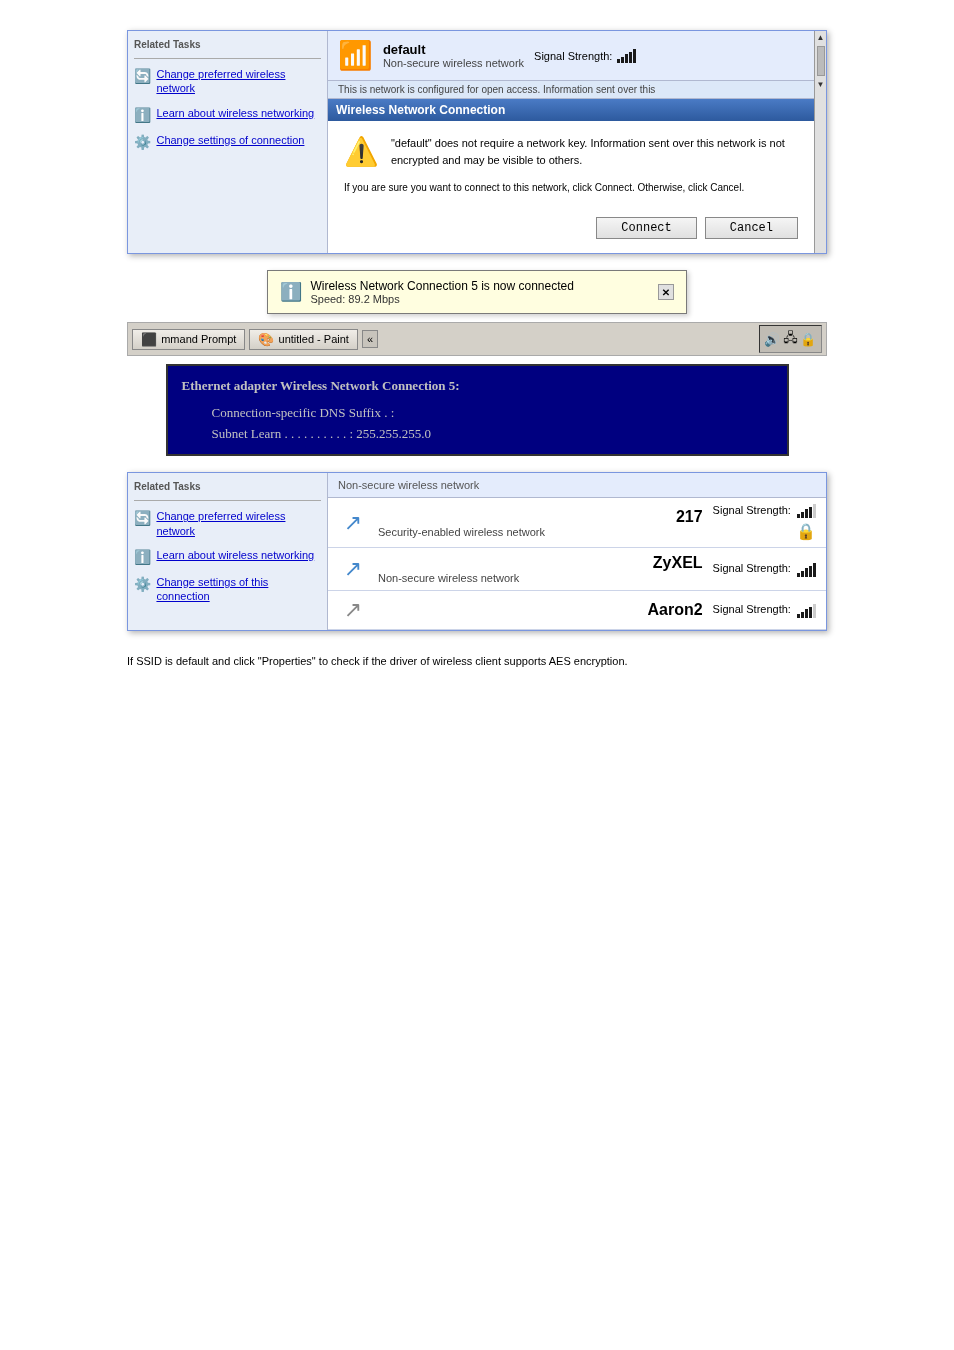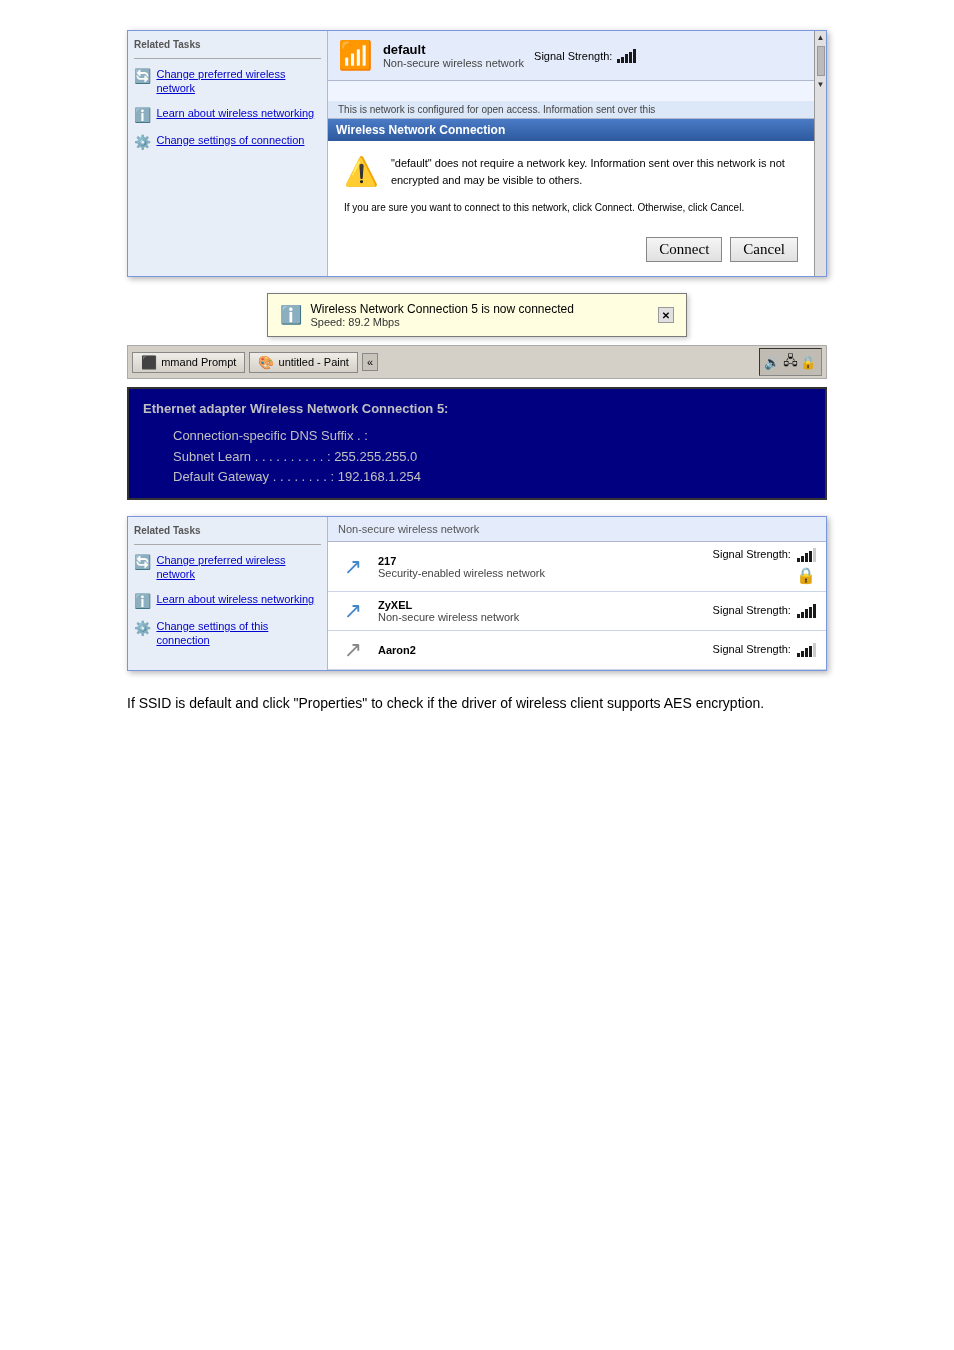--- a/index.html
+++ b/index.html
@@ -121,26 +121,26 @@
       line-height: 1.5;
     }
     .dialog-buttons {
       display: flex;
       justify-content: flex-end;
       gap: 8px;
       margin-top: 14px;
       padding-top: 8px;
     }
     .btn {
-      padding: 3px 12px;
+      padding: 3px 24px;
       border: 1px solid #888;
       background: linear-gradient(to bottom, #f5f5f5, #e0e0e0);
       cursor: pointer;
-      font-size: 15px;
-      font-family: Liberation Serif, serif;
+      font-size: 12px;
+      font-family: Liberation Mono, monospace;
     }
     .scrollbar-right {
       width: 12px;
       background: #e0e0e0;
       border-left: 1px solid #999;
       display: flex;
       flex-direction: column;
       align-items: center;
       flex-shrink: 0;
     }
@@ -159,21 +159,20 @@
     }
     .info-bar {
       font-size: 10px;
       color: #444;
       padding: 3px 10px;
       background: #dce8f8;
       border-bottom: 1px solid #b0b8d0;
       white-space: nowrap;
       overflow: hidden;
       text-overflow: ellipsis;
-      margin-top: 20px;
     }
 
     
     .notification-panel {
       width: 420px;
       margin: 8px auto 8px auto;
       border: 1px solid #7a7a7a;
       background: #fffee0;
       padding: 8px 12px;
       display: flex;
@@ -251,25 +250,25 @@
       background: #c0bcb4;
       padding: 2px 4px;
       border: 1px inset #888;
     }
     .tray-icon {
       font-size: 13px;
     }
 
     
     .cmd-panel {
-      width: 700px;
+      width: 623px;
       margin: 8px auto 16px auto;
       background: #000080;
       color: #c0c0c0;
-      font-family: Liberation Sans, sans-serif;
+      font-family: Liberation Serif, serif;
       font-size: 13px;
       padding: 10px 14px;
       line-height: 1.6;
       border: 2px solid #333;
     }
     .cmd-header {
       color: #c0c0c0;
       font-weight: bold;
       margin-bottom: 6px;
     }
@@ -294,37 +293,37 @@
       gap: 10px;
       background: #fff;
     }
     .net-wifi-icon {
       font-size: 20px;
       color: #666;
       width: 30px;
       text-align: center;
     }
     .net-info { flex: 1; }
-    .net-name { font-weight: bold; font-size: 11px; }
+    .net-name { font-weight: bold; font-size: 16px; text-align: right; }
     .net-type { font-size: 11px; color: #444; }
     .net-signal { display: flex; flex-direction: column; align-items: flex-end; gap: 4px; font-size: 11px; }
     .lock-icon { font-size: 16px; }
     .net-list-header {
       padding: 6px 10px;
       font-size: 11px;
       color: #555;
       background: #e4ecfc;
       border-bottom: 1px solid #b0b8d0;
     }
 
     
     .caption-text {
       width: 700px;
       margin: 22px auto;
-      font-size: 14px;
+      font-size: 11px;
       line-height: 1.5;
       color: #000;
     }
 
     
     .sb-container {
       display: inline-flex;
       align-items: flex-end;
       gap: 1px;
       height: 14px;
@@ -428,21 +427,20 @@
     <span class="tray-icon">🔊</span>
     <span class="tray-icon">🖧</span>
     <span class="tray-icon">🔒</span>
   </div>
 </div>
 
 <div class="cmd-panel">
   <div class="cmd-header">Ethernet adapter Wireless Network Connection 5:</div>
   <div class="cmd-line">Connection-specific DNS Suffix  . :</div>
   <div class="cmd-line">Subnet Learn . . . . . . . . . . : 255.255.255.0</div>
-  <div class="cmd-line">Default Gateway . . . . . . . . : 192.168.1.254</div>
 </div>
 
 <div class="panel-outer2">
 
   <div class="sidebar">
     <div class="sidebar-title">Related Tasks</div>
     <div class="sidebar-link">
       <span class="sidebar-icon">🔄</span>
       <a>Change preferred wireless network</a>
     </div>

